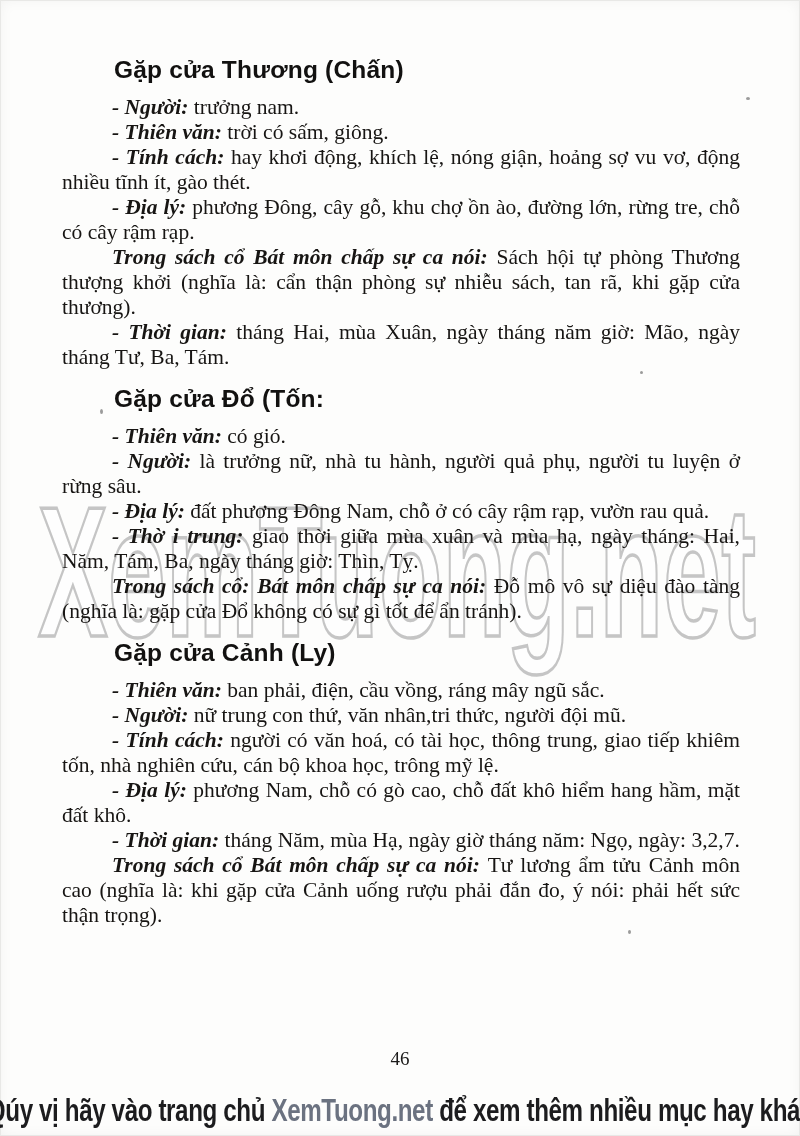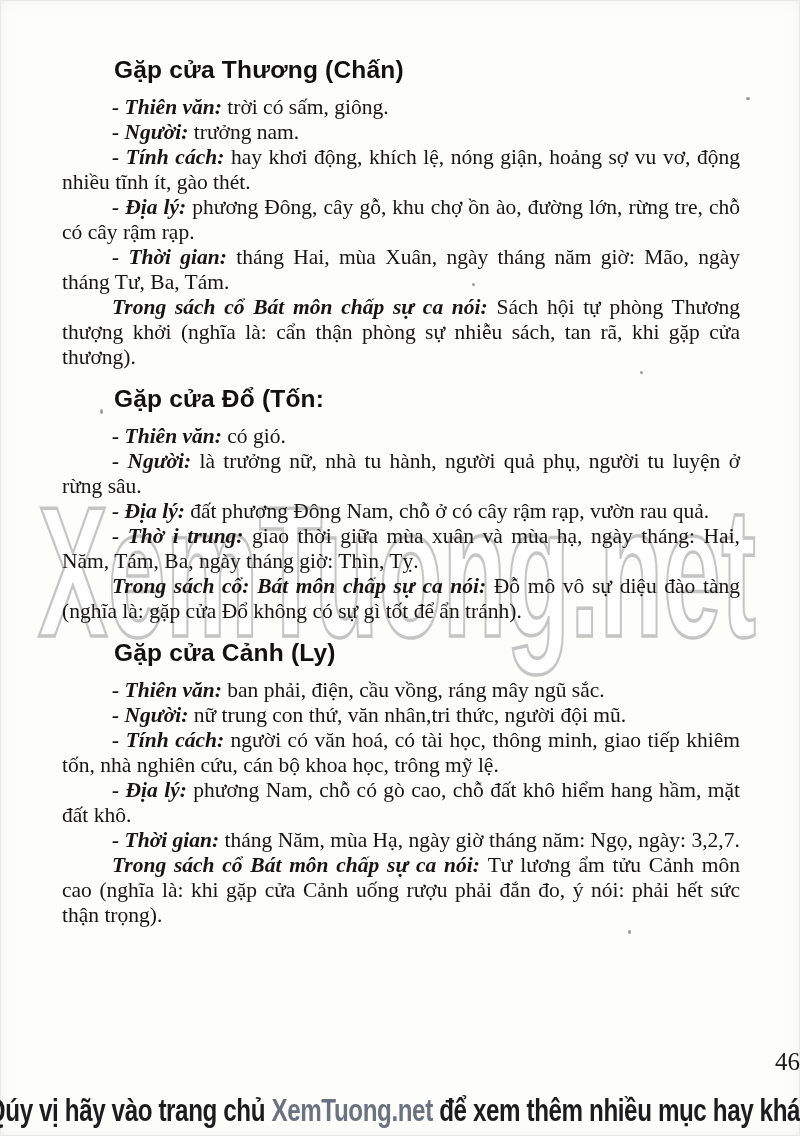--- a/index.html
+++ b/index.html
@@ -30,21 +30,21 @@
     font-family:"Liberation Sans", sans-serif;
     font-weight:bold;font-style:normal;
     font-size:24.5px;line-height:28px;color:#121110;
     text-align:left;letter-spacing:0.2px;
   }
   h2.section-heading:first-child{margin-top:0;}
   p.entry{margin:0;text-indent:50px;}
   .label{font-weight:bold;font-style:italic;}
   .page-number{
     position:absolute;left:0;top:1048px;width:800px;z-index:2;
-    text-align:right;font-size:25px;color:#1b1a19;
+    text-align:center;font-size:19px;color:#1b1a19;
   }
   .footer{
     position:absolute;left:50%;top:1092px;z-index:2;
     transform:translateX(-50%) scaleX(0.78);
     transform-origin:center top;
     white-space:nowrap;
     font-family:"Liberation Sans", sans-serif;
     font-weight:bold;
     font-size:31px;line-height:38px;
     letter-spacing:-0.5px;
@@ -58,38 +58,38 @@
 
 <div class="page">
 
   <svg class="watermark" width="730" height="200" viewBox="0 0 730 200">
     <text x="2" y="146" font-family="Liberation Sans, sans-serif" font-weight="bold" font-size="186" textLength="718" lengthAdjust="spacingAndGlyphs" fill="#ffffff" fill-opacity="0.55" stroke="#c2c2c2" stroke-width="3.5" stroke-opacity="0.95">XemTuong.net</text>
   </svg>
 
   <div class="content">
 
     <h2 class="section-heading">Gặp cửa Thương (Chấn)</h2>
+    <p class="entry"><span class="label">- Người: </span><span>trưởng nam.</span></p>
     <p class="entry"><span class="label">- Thiên văn: </span><span>trời có sấm, giông.</span></p>
-    <p class="entry"><span class="label">- Người: </span><span>trưởng nam.</span></p>
     <p class="entry"><span class="label">- Tính cách: </span><span>hay khơi động, khích lệ, nóng giận, hoảng sợ vu vơ, động nhiều tĩnh ít, gào thét.</span></p>
     <p class="entry"><span class="label">- Địa lý: </span><span>phương Đông, cây gỗ, khu chợ ồn ào, đường lớn, rừng tre, chỗ có cây rậm rạp.</span></p>
+    <p class="entry"><span class="label">Trong sách cổ Bát môn chấp sự ca nói: </span><span>Sách hội tự phòng Thương thượng khởi (nghĩa là: cẩn thận phòng sự nhiễu sách, tan rã, khi gặp cửa thương).</span></p>
     <p class="entry"><span class="label">- Thời gian: </span><span>tháng Hai, mùa Xuân, ngày tháng năm giờ: Mão, ngày tháng Tư, Ba, Tám.</span></p>
-    <p class="entry"><span class="label">Trong sách cổ Bát môn chấp sự ca nói: </span><span>Sách hội tự phòng Thương thượng khởi (nghĩa là: cẩn thận phòng sự nhiễu sách, tan rã, khi gặp cửa thương).</span></p>
 
     <h2 class="section-heading">Gặp cửa Đổ (Tốn:</h2>
     <p class="entry"><span class="label">- Thiên văn: </span><span>có gió.</span></p>
     <p class="entry"><span class="label">- Người: </span><span>là trưởng nữ, nhà tu hành, người quả phụ, người tu luyện ở rừng sâu.</span></p>
     <p class="entry"><span class="label">- Địa lý: </span><span>đất phương Đông Nam, chỗ ở có cây rậm rạp, vườn rau quả.</span></p>
     <p class="entry"><span class="label">- Thờ i trung: </span><span>giao thời giữa mùa xuân và mùa hạ, ngày tháng: Hai, Năm, Tám, Ba, ngày tháng giờ: Thìn, Tỵ.</span></p>
     <p class="entry"><span class="label">Trong sách cổ: Bát môn chấp sự ca nói: </span><span>Đỗ mô vô sự diệu đào tàng (nghĩa là: gặp cửa Đổ không có sự gì tốt để ẩn tránh).</span></p>
 
     <h2 class="section-heading">Gặp cửa Cảnh (Ly)</h2>
     <p class="entry"><span class="label">- Thiên văn: </span><span>ban phải, điện, cầu vồng, ráng mây ngũ sắc.</span></p>
     <p class="entry"><span class="label">- Người: </span><span>nữ trung con thứ, văn nhân,tri thức, người đội mũ.</span></p>
-    <p class="entry"><span class="label">- Tính cách: </span><span>người có văn hoá, có tài học, thông minh, giao tiếp khiêm tốn, nhà nghiên cứu, cán bộ khoa học, trông mỹ lệ.</span></p>
+    <p class="entry"><span class="label">- Tính cách: </span><span>người có văn hoá, có tài học, thông trung, giao tiếp khiêm tốn, nhà nghiên cứu, cán bộ khoa học, trông mỹ lệ.</span></p>
     <p class="entry"><span class="label">- Địa lý: </span><span>phương Nam, chỗ có gò cao, chỗ đất khô hiểm hang hầm, mặt đất khô.</span></p>
     <p class="entry"><span class="label">- Thời gian: </span><span>tháng Năm, mùa Hạ, ngày giờ tháng năm: Ngọ, ngày: 3,2,7.</span></p>
     <p class="entry"><span class="label">Trong sách cổ Bát môn chấp sự ca nói: </span><span>Tư lương ẩm tửu Cảnh môn cao (nghĩa là: khi gặp cửa Cảnh uống rượu phải đắn đo, ý nói: phải hết sức thận trọng).</span></p>
 
   </div>
 
   <div class="page-number">46</div>
 
   <div class="footer"><span>Qúy vị hãy vào trang chủ </span><span class="footer-link">XemTuong.net</span><span> để xem thêm nhiều mục hay khác</span></div>
 

